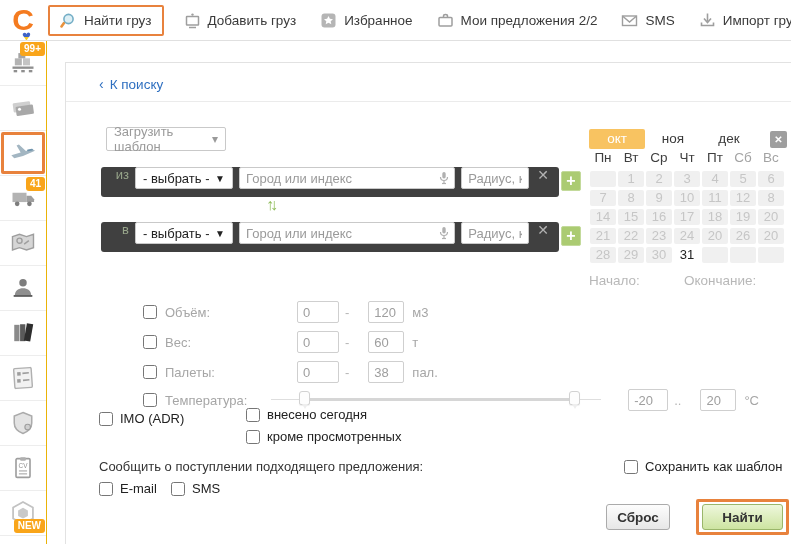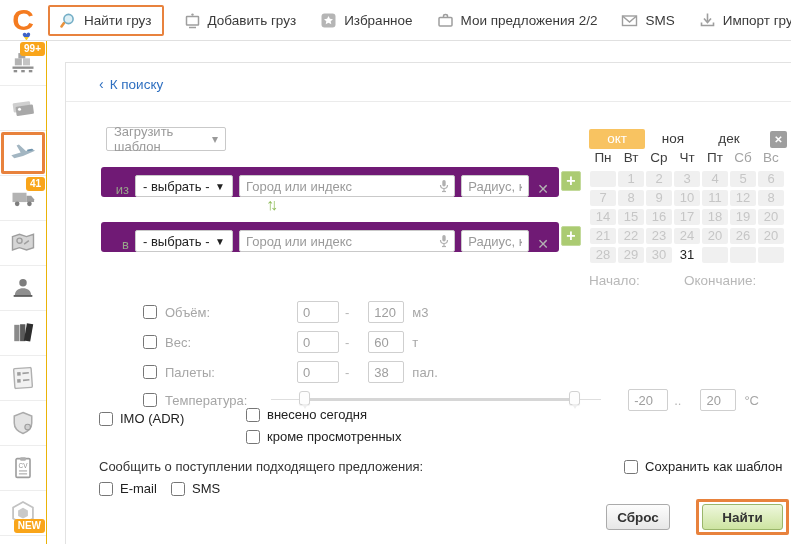--- a/index.html
+++ b/index.html
@@ -39,22 +39,22 @@
   .back-link .chev { margin-right:6px; font-size:14px; }
   .panel-divider { position:absolute; left:0; top:38px; width:100%; height:1px; background:#ebebeb; }
 
   .fake-select { background:#fff; border:1px solid #c9c9c9; border-radius:2px; height:24px;
     display:flex; align-items:center; padding:0 7px; cursor:pointer; }
   .fake-select .arrow { margin-left:auto; font-size:10px; color:#555; }
   .tpl-select { position:absolute; left:40px; top:64px; width:120px; color:#9a9a9a; }
   .tpl-select .arrow { color:#9a9a9a; font-size:12px; }
 
   
-  .route-row { position:absolute; left:35px; width:458px; height:30px; background:#701a75;
-    border-radius:3px; display:flex; align-items:flex-end; padding:0 8px 0 0; gap:6px; }
+  .route-row { position:absolute; left:35px; width:458px; height:30px; background:#404040;
+    border-radius:3px; display:flex; align-items:flex-start; padding:0 8px 0 0; gap:6px; }
   .route-row .rlabel { width:28px; text-align:right; color:#97a58a; flex:0 0 auto; }
   .route-sel { width:98px; height:22px; font-size:13px; color:#222; flex:0 0 auto; }
   .route-sel .arrow { color:#222; }
   .city-wrap { position:relative; flex:1 1 auto; height:22px; }
   .city-input { width:100%; height:22px; border:1px solid #c9c9c9; border-radius:2px;
     padding:0 22px 0 6px; font-size:13px; font-family:inherit; }
   .city-input::placeholder, .radius-input::placeholder { color:#9a9a9a; }
   .mic { position:absolute; right:4px; top:4px; width:14px; height:14px; }
   .radius-input { width:68px; height:22px; border:1px solid #c9c9c9; border-radius:2px;
     padding:0 6px; font-size:13px; font-family:inherit; flex:0 0 auto; }

